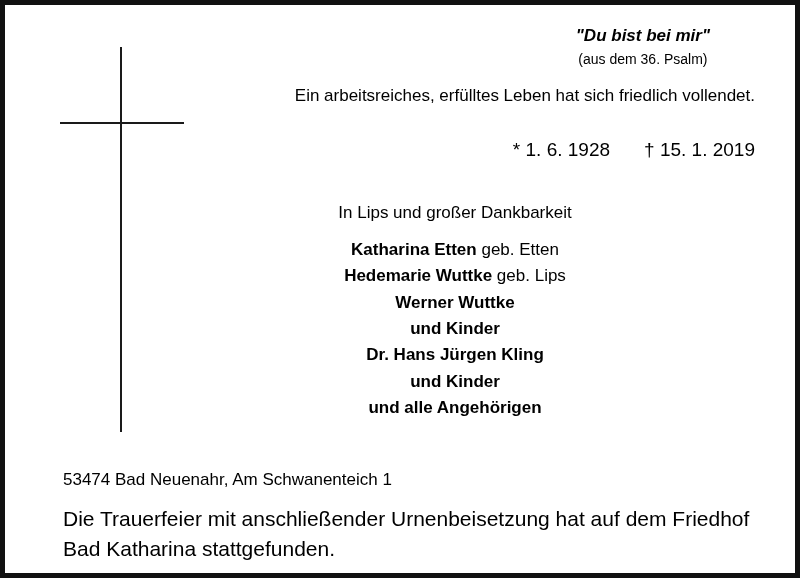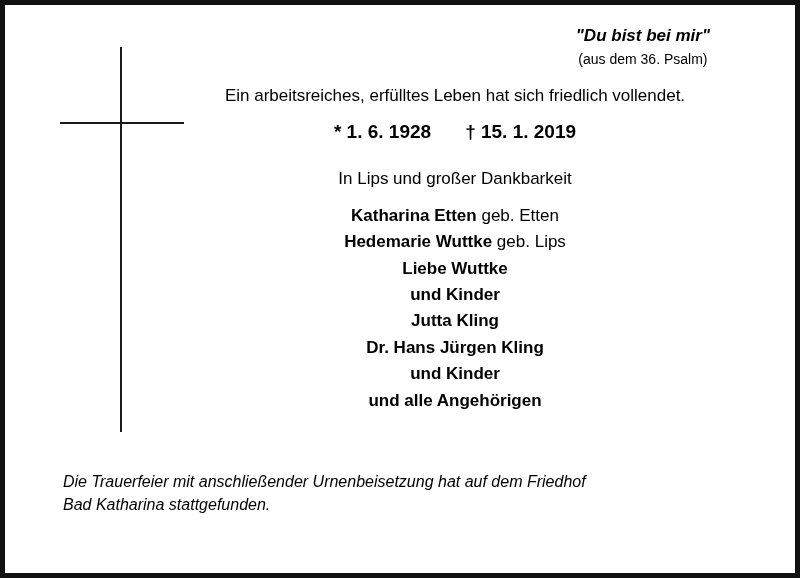--- a/index.html
+++ b/index.html
@@ -84,34 +84,36 @@
   .center-col {
     position: absolute;
     left: 150px;
     top: 80px;
     width: 600px;
     text-align: center;
   }
   .lead-line {
     font-size: 17px;
     line-height: 1.3;
-    margin-bottom: 14px;
+    margin-bottom: 32px;
+    text-align: right;
   }
   .deceased-name {
     font-size: 40px;
     font-weight: bold;
     letter-spacing: 0.5px;
     line-height: 1.1;
     margin-top: 10px;
     margin-bottom: 8px;
   }
   .dates {
     font-size: 19px;
-    font-weight: bold;
-    margin-bottom: 26px;
+    font-weight: normal;
+    margin-bottom: 42px;
+    text-align: right;
   }
   .dates .gap {
     display: inline-block;
     width: 34px;
   }
   .gratitude {
     font-size: 17px;
     margin-bottom: 14px;
   }
   .mourner {
@@ -134,23 +136,22 @@
     left: 58px;
     top: 465px;
     width: 700px;
     text-align: left;
   }
   .address {
     font-size: 17px;
     margin-bottom: 14px;
   }
   .ceremony {
-    font-size: 16px;
+    font-size: 21px;
     line-height: 1.45;
-    font-style: italic;
   }
 </style>
 </head>
 <body>
 
 <div class="page">
 
   <div class="border-frame"></div>
 
   <div class="inner">
@@ -178,42 +179,40 @@
 
       <div class="mourner">
         <span class="nm">Katharina Etten</span><span class="sfx"> geb. Etten</span>
       </div>
 
       <div class="mourner-group">
         <div class="mourner">
           <span class="nm">Hedemarie Wuttke</span><span class="sfx"> geb. Lips</span>
         </div>
         <div class="mourner">
-          <span class="nm">Liebe Wuttke</span><span class="sfx"></span>
+          <span class="nm">Werner Wuttke</span><span class="sfx"></span>
         </div>
         <div class="mourner">
           <span class="nm">und Kinder</span><span class="sfx"></span>
         </div>
         <div class="mourner">
-          <span class="nm">Jutta Kling</span><span class="sfx"></span>
-        </div>
-        <div class="mourner">
           <span class="nm">Dr. Hans Jürgen Kling</span><span class="sfx"></span>
         </div>
         <div class="mourner">
           <span class="nm">und Kinder</span><span class="sfx"></span>
         </div>
         <div class="mourner">
           <span class="nm">und alle Angehörigen</span><span class="sfx"></span>
         </div>
       </div>
 
     </div>
 
     <div class="bottom-block">
+      <div class="address">53474 Bad Neuenahr, Am Schwanenteich 1</div>
       <div class="ceremony">
         <div>Die Trauerfeier mit anschließender Urnenbeisetzung hat auf dem Friedhof</div>
         <div>Bad Katharina stattgefunden.</div>
       </div>
     </div>
 
   </div>
 </div>
 
 </body></html>

